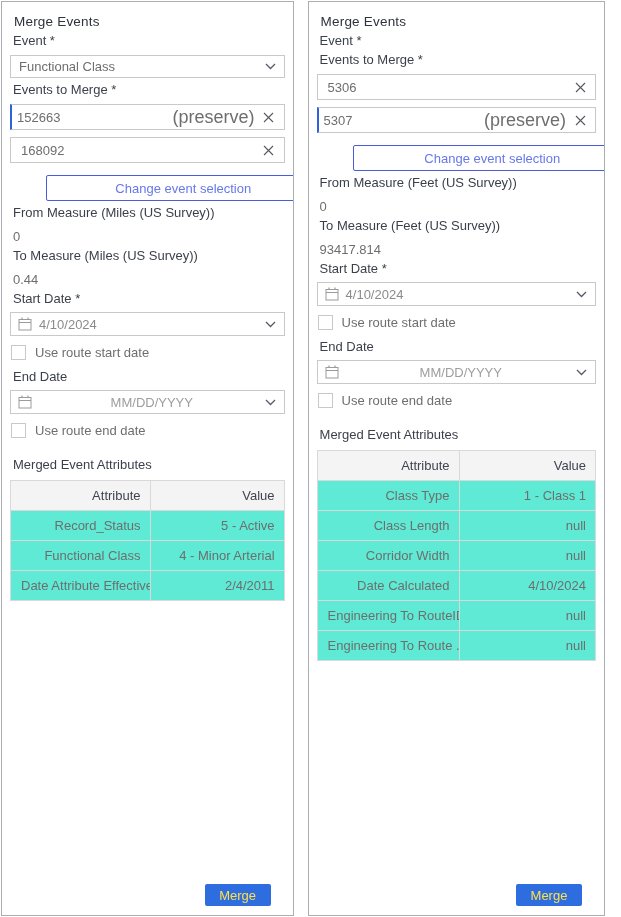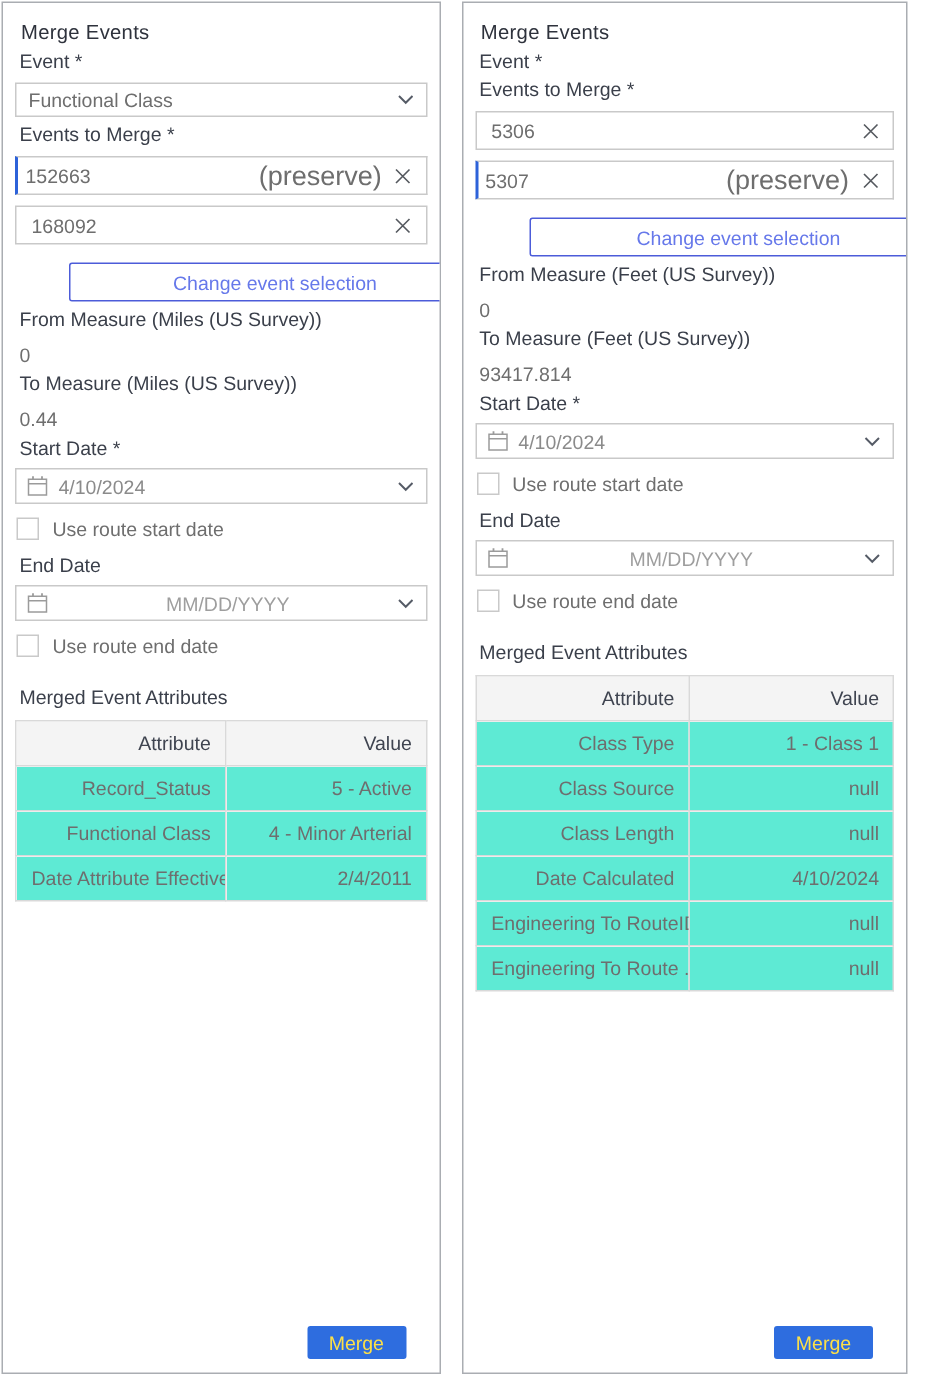--- a/index.html
+++ b/index.html
@@ -399,28 +399,28 @@
           <th>Attribute</th>
           <th>Value</th>
         </tr>
       </thead>
       <tbody>
         <tr>
           <td>Class Type</td>
           <td>1 - Class 1</td>
         </tr>
         <tr>
-          <td>Class Source</td>
-          <td>null</td>
-        </tr>
-        <tr>
           <td>Class Length</td>
           <td>null</td>
         </tr>
         <tr>
+          <td>Corridor Width</td>
+          <td>null</td>
+        </tr>
+        <tr>
           <td>Date Calculated</td>
           <td>4/10/2024</td>
         </tr>
         <tr>
           <td>Engineering To RouteID</td>
           <td>null</td>
         </tr>
         <tr>
           <td>Engineering To Route ...</td>
           <td>null</td>

